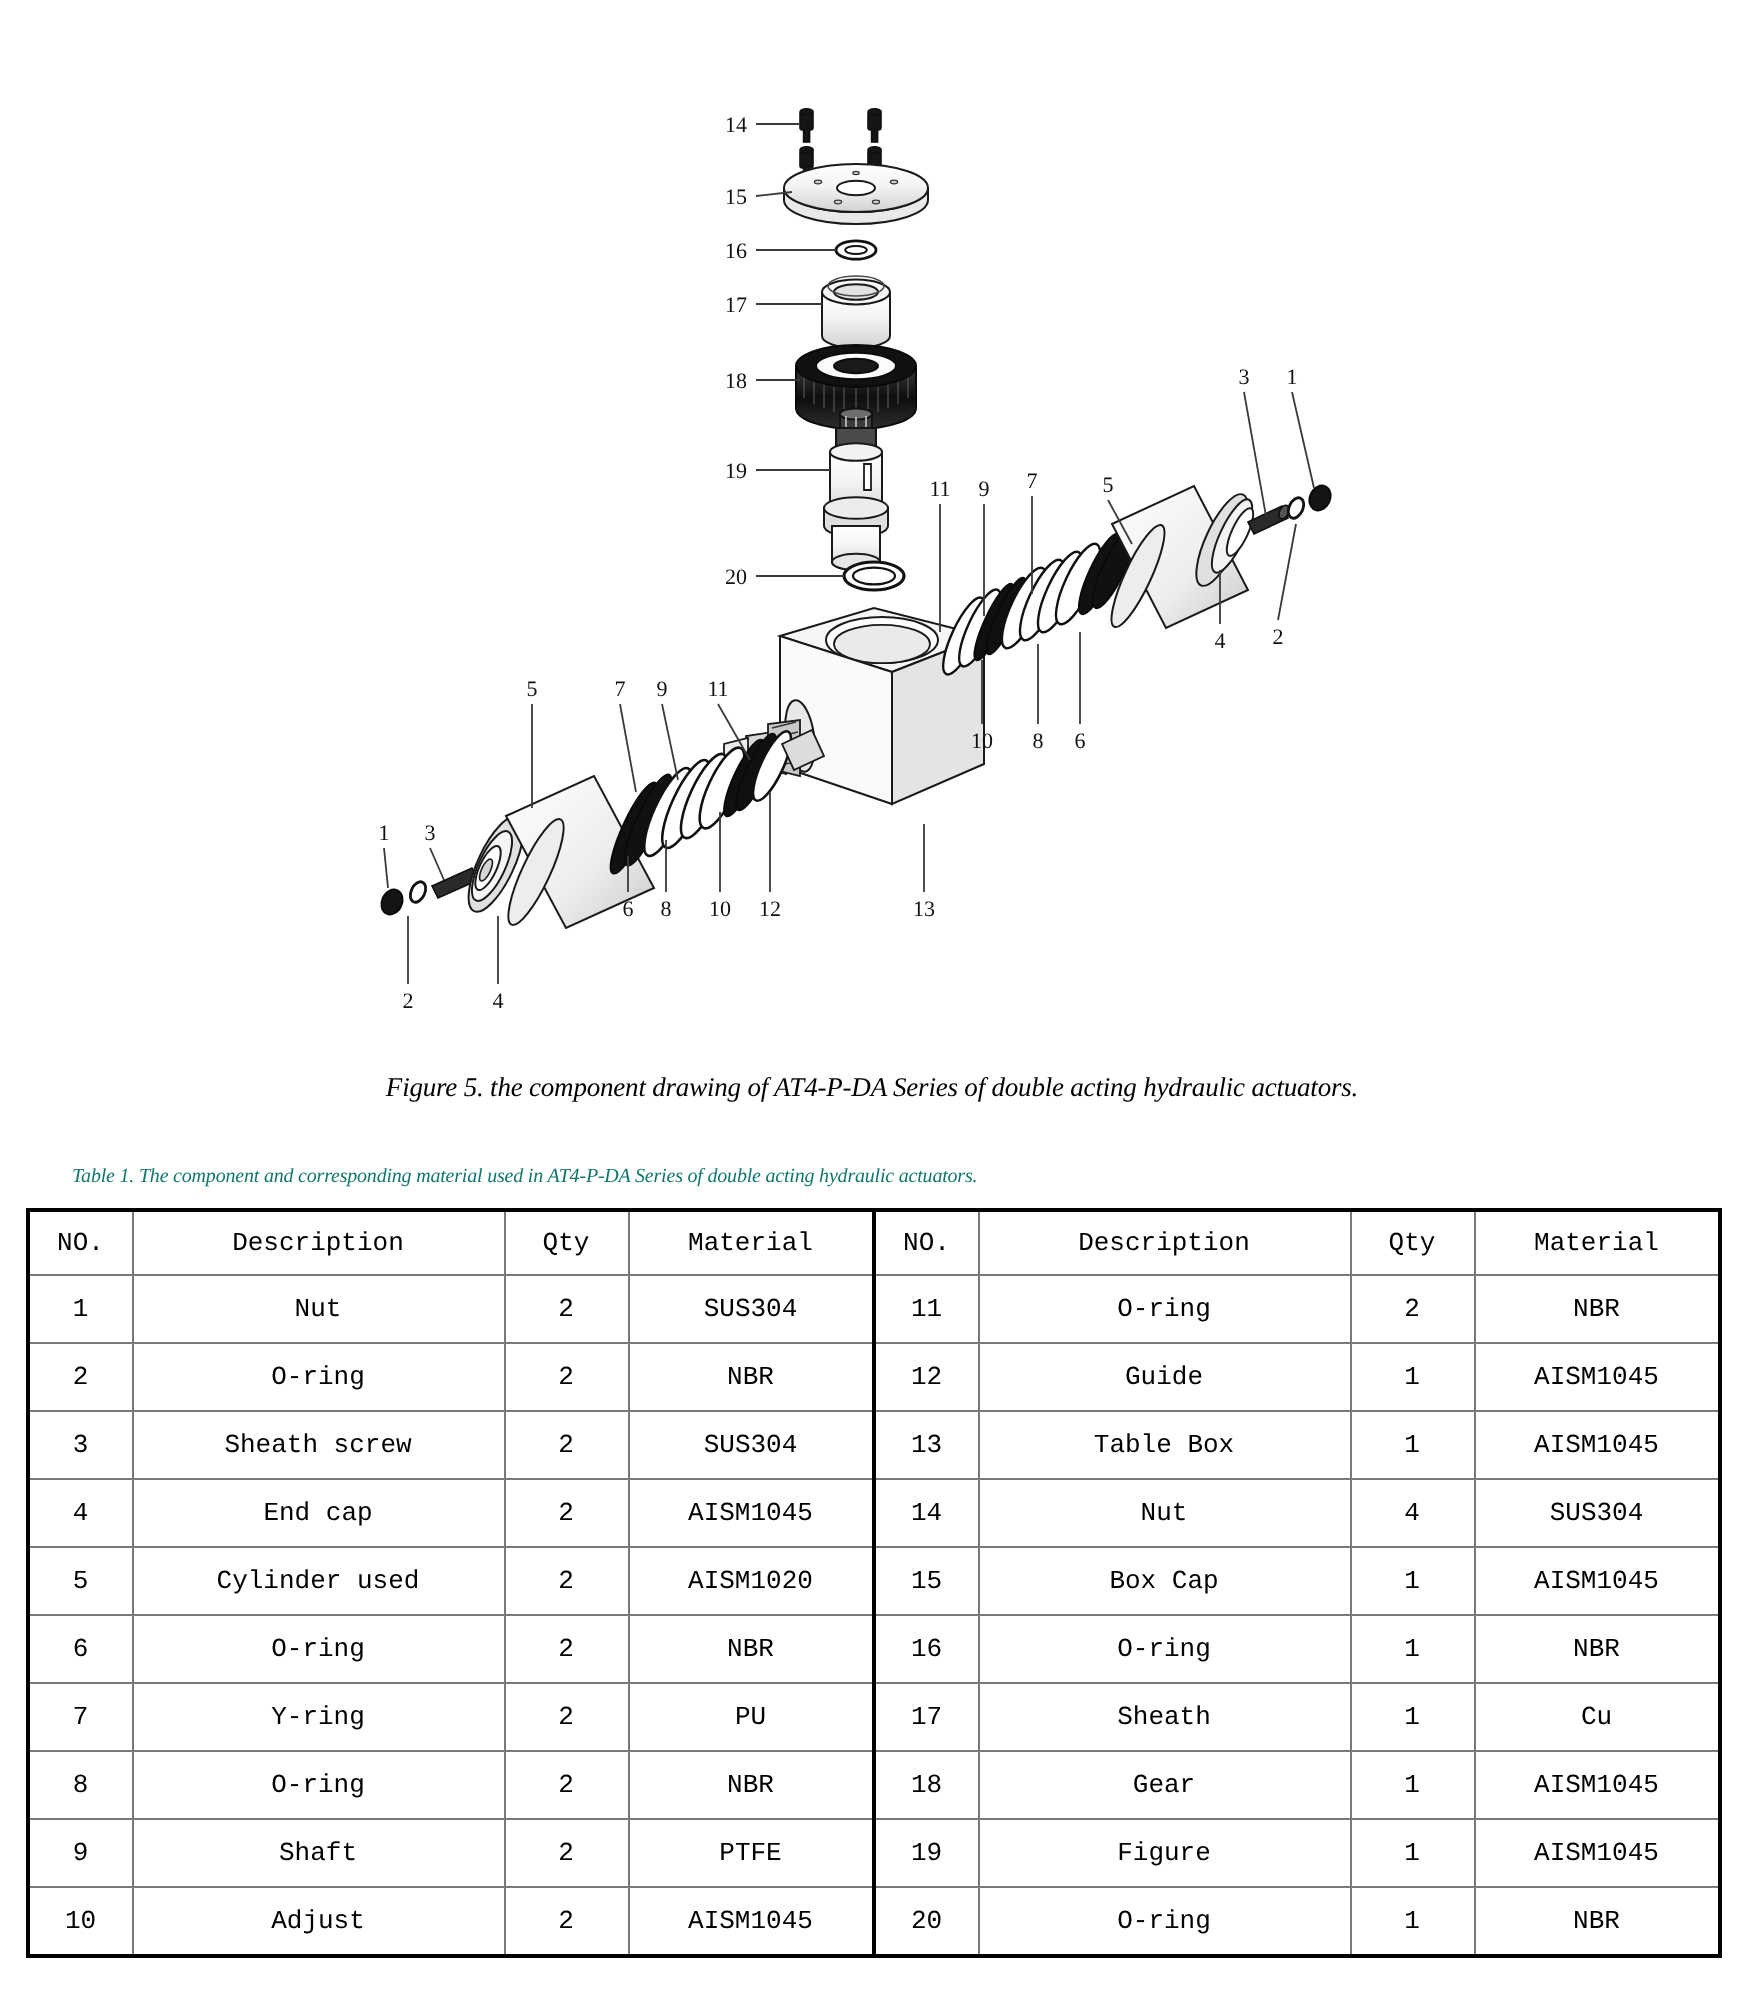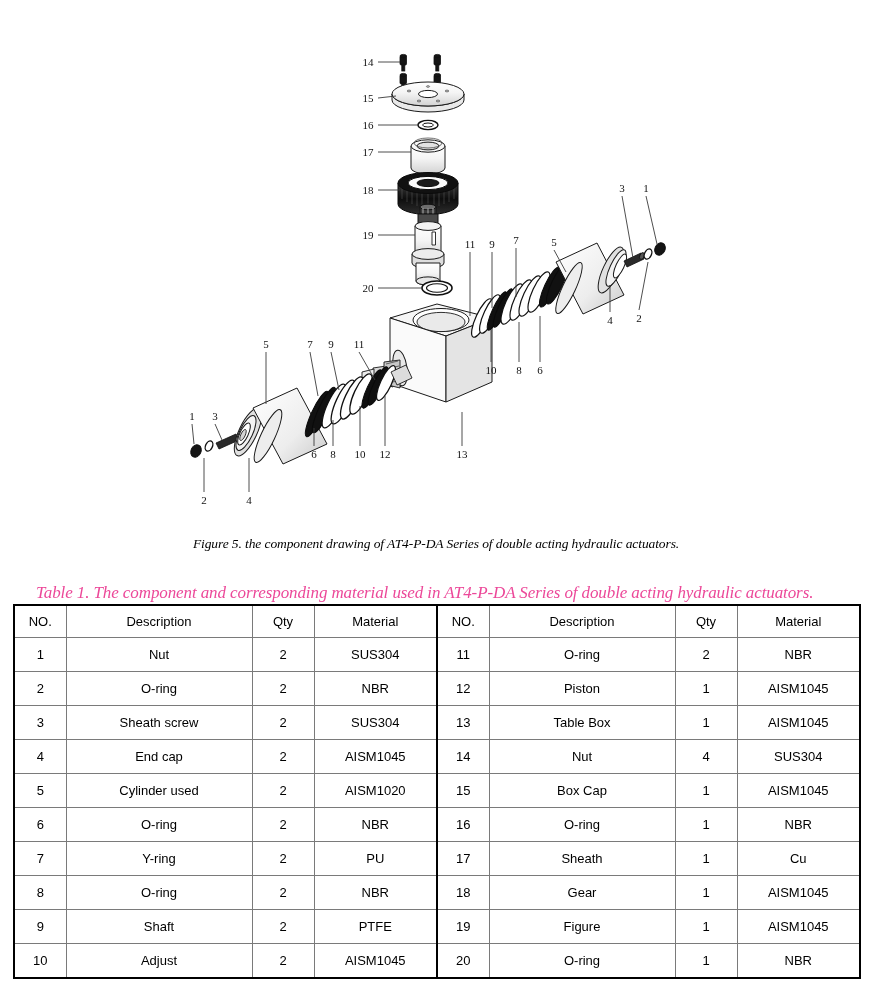--- a/index.html
+++ b/index.html
@@ -43,39 +43,39 @@
     font-size: 13.5px;
     font-family: "Liberation Serif", serif;
     color: #000;
     letter-spacing: -0.1px;
   }
   #table-caption {
     position: absolute;
     left: 36px;
     top: 583px;
     font-style: italic;
-    font-size: 17px;
+    font-size: 10px;
     font-family: "Liberation Serif", serif;
-    color: #ec4899;
+    color: #0f766e;
     letter-spacing: -0.1px;
   }
 
   
   #bom-table-wrap {
     position: absolute;
     left: 13px;
     top: 604px;
     width: 846px;
   }
   table.bom {
     border-collapse: collapse;
     width: 846px;
     table-layout: fixed;
     font-size: 13px;
-    font-family: Liberation Sans, sans-serif;
+    font-family: Liberation Mono, monospace;
   }
   table.bom td, table.bom th {
     border: 1px solid #7a7a7a;
     text-align: center;
     vertical-align: middle;
     height: 33px;
     font-weight: normal;
     padding: 0;
     color: #000;
   }
@@ -458,21 +458,21 @@
           <td>O-ring</td>
           <td>2</td>
           <td>NBR</td>
         </tr>
         <tr>
           <td>2</td>
           <td>O-ring</td>
           <td>2</td>
           <td class="mid-left">NBR</td>
           <td>12</td>
-          <td>Piston</td>
+          <td>Guide</td>
           <td>1</td>
           <td>AISM1045</td>
         </tr>
         <tr>
           <td>3</td>
           <td>Sheath screw</td>
           <td>2</td>
           <td class="mid-left">SUS304</td>
           <td>13</td>
           <td>Table Box</td>

